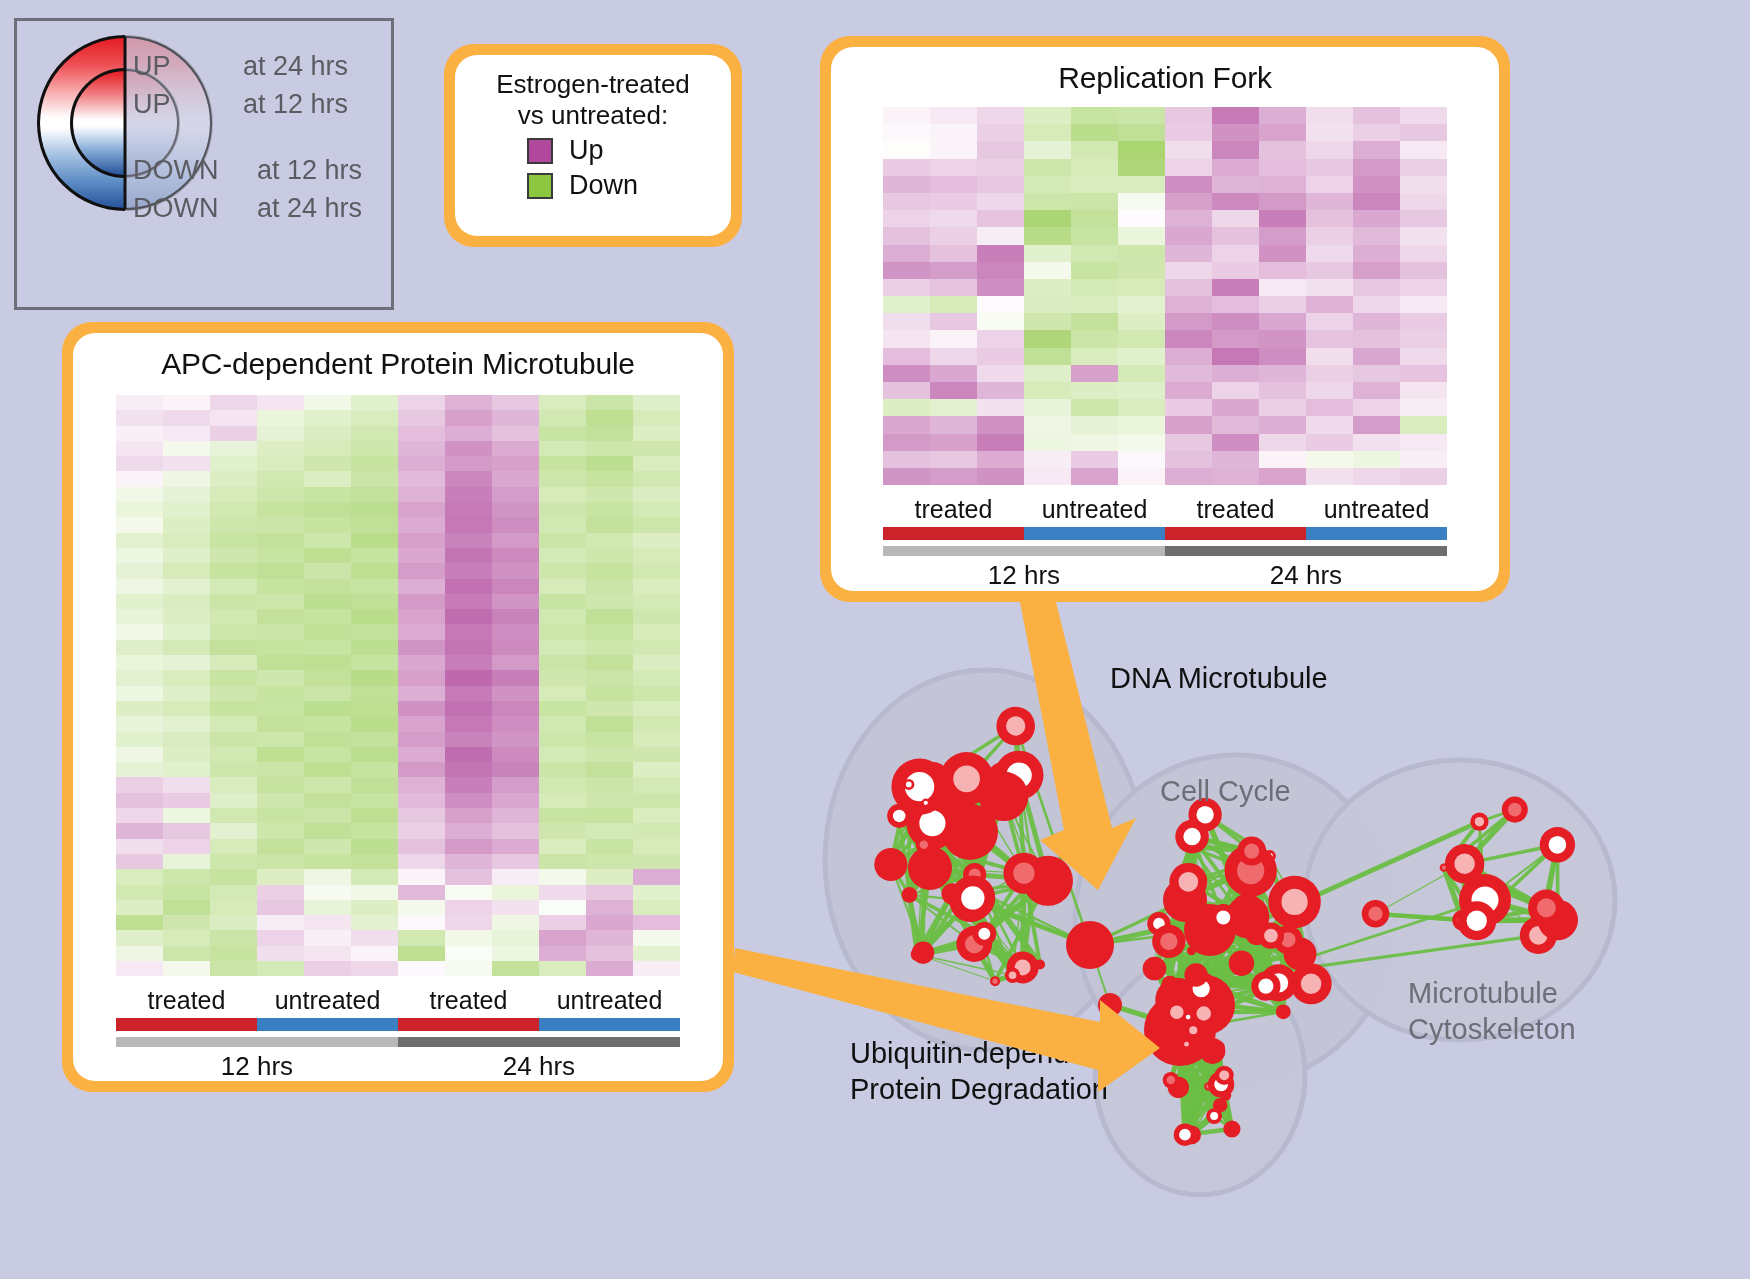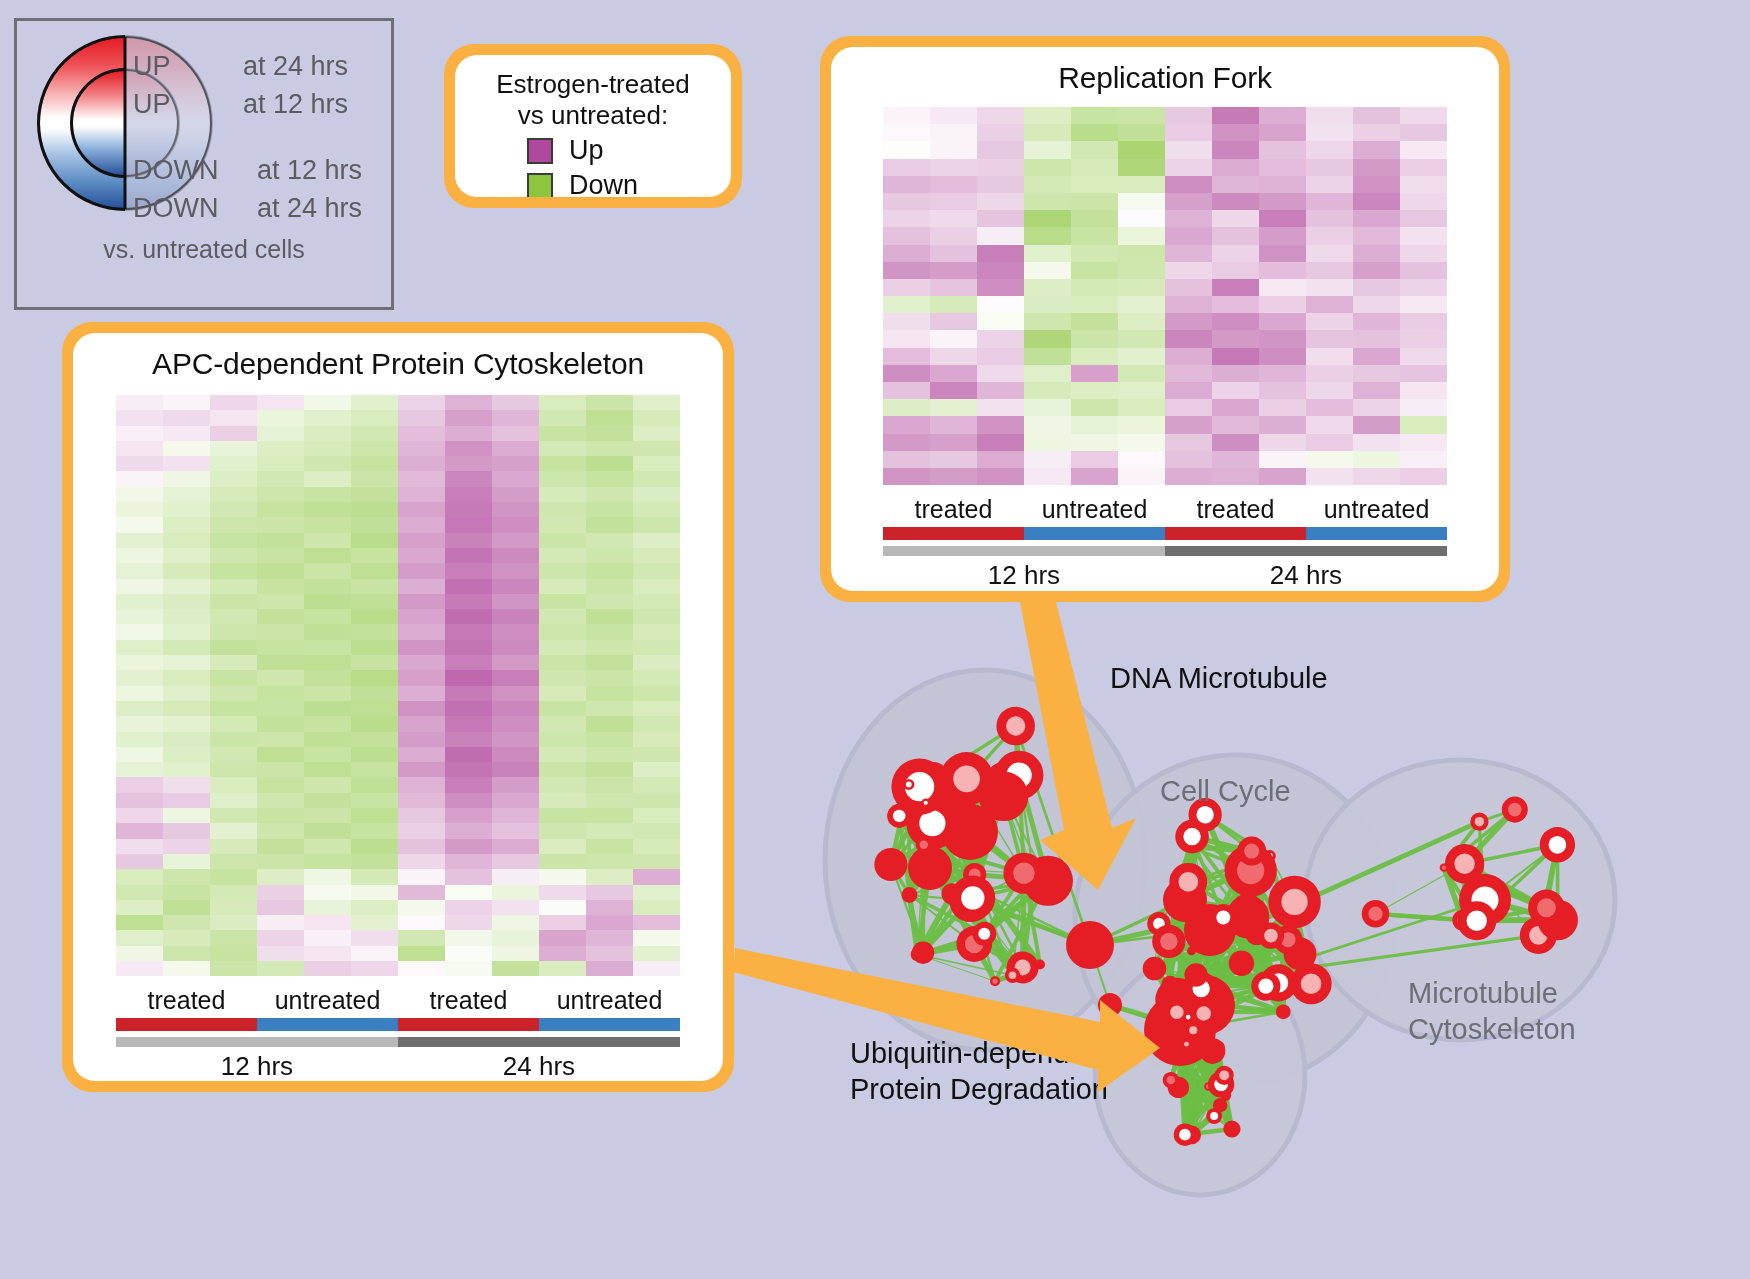--- a/index.html
+++ b/index.html
@@ -62,21 +62,21 @@
   }
   #ring-labels{position:absolute;left:0;top:0;width:380px;height:230px;pointer-events:none;}
   .rl{position:absolute;color:#5b5b62;font-size:27px;white-space:nowrap;}
   #legend-ring-caption{
     position:absolute;left:0;right:0;top:212px;
     text-align:center;color:#5b5b62;font-size:25px;line-height:1.28;
   }
 
   
   #legend-updown{
-    left:444px;top:44px;width:298px;height:164px;
+    left:444px;top:44px;width:298px;height:203px;
   }
   #legend-updown .panel-inner{padding:14px 10px 10px 10px;}
   #lu-title{text-align:center;font-size:26px;color:#111;line-height:1.2;}
   .lu-row{display:flex;align-items:center;gap:16px;margin-left:62px;margin-top:4px;}
   .lu-sw{width:26px;height:26px;border:2px solid #3a3a3a;box-sizing:border-box;}
   .lu-label{font-size:27px;color:#111;}
 
   
   #panel-replication{left:820px;top:36px;width:690px;height:566px;}
   #panel-apc{left:62px;top:322px;width:672px;height:770px;}
@@ -132,21 +132,20 @@
       <span class="rl" style="left:226px;top:30px;">at 24 hrs</span>
       <span class="rl" style="left:116px;top:68px;">UP</span>
       <span class="rl" style="left:226px;top:68px;">at 12 hrs</span>
       <span class="rl" style="left:116px;top:134px;">DOWN</span>
       <span class="rl" style="left:240px;top:134px;">at 12 hrs</span>
       <span class="rl" style="left:116px;top:172px;">DOWN</span>
       <span class="rl" style="left:240px;top:172px;">at 24 hrs</span>
     </div>
 
     <div id="legend-ring-caption">
-      <div>vs. untreated cells</div>
     </div>
   </div>
 
   <div class="panel" id="legend-updown">
     <div class="panel-inner">
       <div id="lu-title">
         <div>Estrogen-treated</div>
         <div>vs untreated:</div>
       </div>
       <div class="lu-row">
@@ -449,21 +448,21 @@
         <div class="time-labels">
             <div>12 hrs</div>
             <div>24 hrs</div>
           </div>
       </div>
     </div>
   </div>
 
   <div class="panel" id="panel-apc">
     <div class="panel-inner">
-      <div class="panel-title hm-title">APC-dependent Protein Cytoskeleton</div>
+      <div class="panel-title hm-title">APC-dependent Protein Microtubule</div>
       <div class="heatmap" id="hm-apc" style="grid-template-columns: repeat(12, 47px); grid-auto-rows: 15.3px; width: 564px; margin-top: 14px;">
           <div class="hm-cell" style="background: rgb(247, 237, 245);"></div>
           <div class="hm-cell" style="background: rgb(250, 244, 249);"></div>
           <div class="hm-cell" style="background: rgb(238, 215, 233);"></div>
           <div class="hm-cell" style="background: rgb(244, 229, 241);"></div>
           <div class="hm-cell" style="background: rgb(241, 248, 232);"></div>
           <div class="hm-cell" style="background: rgb(225, 240, 205);"></div>
           <div class="hm-cell" style="background: rgb(236, 211, 231);"></div>
           <div class="hm-cell" style="background: rgb(222, 178, 213);"></div>
           <div class="hm-cell" style="background: rgb(231, 200, 225);"></div>

